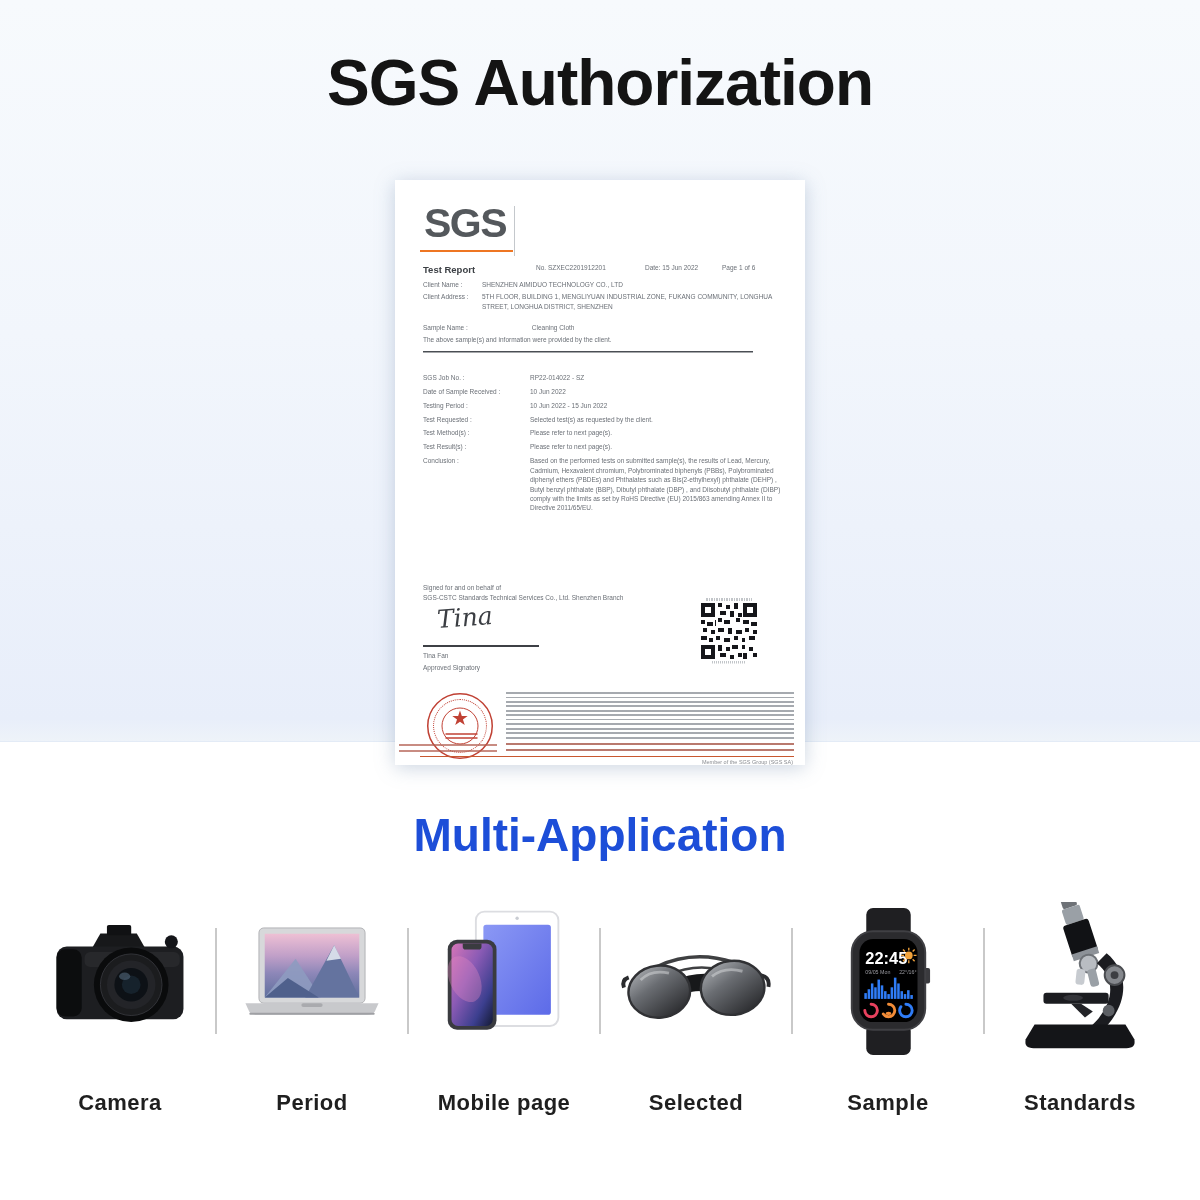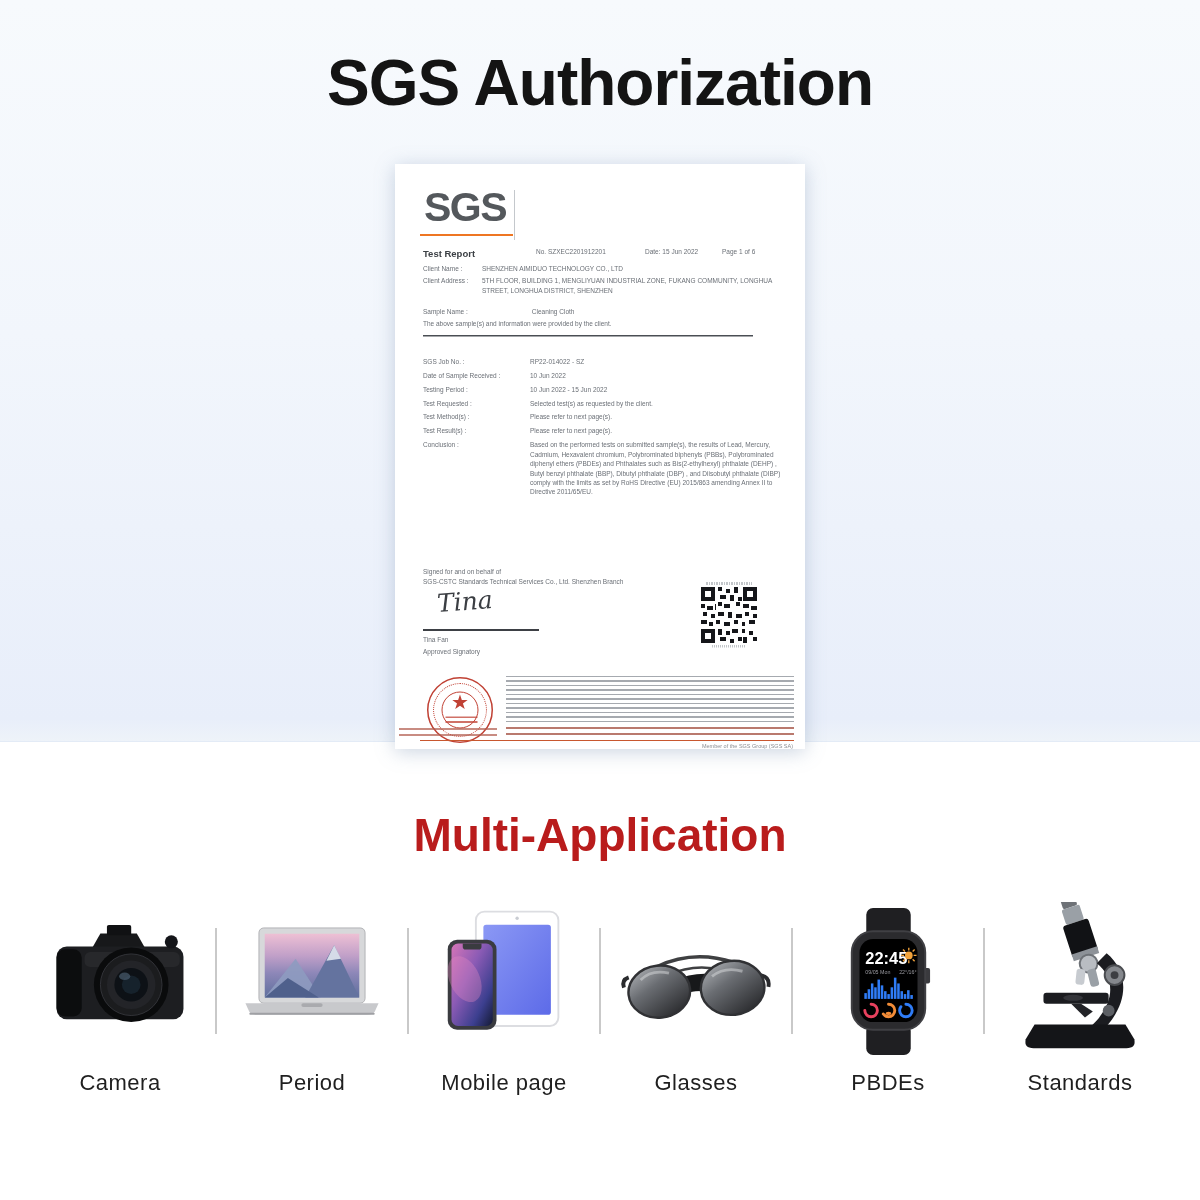--- a/index.html
+++ b/index.html
@@ -7,21 +7,21 @@
     font-family:"Liberation Sans", sans-serif; }
 
   
   .top-section { position:relative; width:1200px; height:742px;
     background:linear-gradient(to bottom,#f7fafd 0%,#f2f6fc 45%,#e8eefa 97%,#eef3f9 100%);
     border-bottom:1px solid #e3ebf6; }
   .main-title { text-align:center; padding-top:46px; font-size:64px; font-weight:800;
     letter-spacing:-1px; color:#141414; }
 
   
-  .cert { position:absolute; left:395px; top:164px; width:410px; height:585px;
+  .cert { position:absolute; left:395px; top:180px; width:410px; height:585px;
     background:#fff; box-shadow:0 3px 18px rgba(110,135,170,.35); }
   .cert-inner { position:absolute; left:0; top:0; width:820px; height:1170px;
     transform:scale(.5); transform-origin:0 0; color:#6a6f76; font-size:13px; }
   .sgs-logo { position:absolute; left:58px; top:38px; font-size:82px; font-weight:800;
     letter-spacing:-3px; color:#54585c; }
   .sgs-underline { position:absolute; left:50px; top:140px; width:186px; height:4px; background:#ee7623; }
   .sgs-vline { position:absolute; left:238px; top:52px; width:2px; height:100px; background:#c4c8cc; }
 
   .cert-hrow { position:absolute; left:56px; top:168px; width:710px; display:flex; }
   .cert-hrow .rep-title { font-size:19px; font-weight:800; color:#3c4045; width:226px; }
@@ -72,25 +72,25 @@
   .fineprint-red { position:absolute; left:222px; top:1126px; width:576px; height:22px;
     background:repeating-linear-gradient(to bottom,#a8584a 0 4px,transparent 4px 11px); opacity:.8; }
   .stamp-side-red { position:absolute; left:8px; top:1128px; width:196px; height:24px;
     background:repeating-linear-gradient(to bottom,#b05a4c 0 4px,transparent 4px 12px); opacity:.7; }
   .red-rule { position:absolute; left:50px; top:1152px; width:748px; height:2px; background:#c8572f; }
   .member-note { position:absolute; right:24px; top:1158px; font-size:11px; color:#8a8d92; }
 
   
   .bottom-section { width:1200px; height:418px; background:#fff; }
   .multi-title { text-align:center; padding-top:66px; font-size:46px; font-weight:800;
-    letter-spacing:0px; color:#b91c1c; }
+    letter-spacing:0px; color:#1d4ed8; }
   .apps-row { margin-top:40px; display:flex; justify-content:center; align-items:flex-start; }
-  .app-item { width:190px; display:flex; flex-direction:column; align-items:center; }
+  .app-item { width:190px; display:flex; flex-direction:column; align-items:center;gap:20px; }
   .app-icon-box { width:170px; height:158px; display:flex; align-items:center; justify-content:center; }
-  .app-label { margin-top:10px; font-size:22px; color:#1f1f1f; letter-spacing:.5px; }
+  .app-label { margin-top:10px; font-size:22px; color:#1f1f1f; letter-spacing:.5px;font-weight:bold; }
   .app-divider { width:2px; height:106px; background:#c9c9c9; margin-top:26px; }
 </style>
 </head>
 <body>
 
 <div class="top-section">
   <div class="main-title">SGS Authorization</div>
 
   <div class="cert">
     <div class="cert-inner">
@@ -327,21 +327,21 @@
             <path d="M56,46 Q86,36 114,47" stroke="#3f4042" stroke-width="2.5" fill="none"></path>
             <path d="M16,44 q-8,2 -6,10" stroke="#2a2b2e" stroke-width="4" fill="none"></path>
             <path d="M152,56 q10,3 7,13" stroke="#2a2b2e" stroke-width="4" fill="none"></path>
             <ellipse cx="46" cy="62" rx="32" ry="27" fill="url(#lensgrad)" stroke="#303134" stroke-width="2.5"></ellipse>
             <ellipse cx="122" cy="66" rx="33" ry="28" fill="url(#lensgrad)" stroke="#303134" stroke-width="2.5"></ellipse>
             <path d="M28,48 q12,-10 30,-4" stroke="#d7d9dc" stroke-width="3" fill="none" opacity=".5"></path>
             <path d="M102,52 q14,-9 32,-2" stroke="#d7d9dc" stroke-width="3" fill="none" opacity=".5"></path>
           </g>
         </svg>
       </div>
-      <div class="app-label">Glasses</div>
+      <div class="app-label">Selected</div>
     </div>
 
     <div class="app-divider"></div>
 
     <div class="app-item">
       <div class="app-icon-box">
         <svg width="145" height="155" viewBox="0 0 150 160">
           <rect x="52" y="4" width="46" height="32" rx="7" fill="#1f1f22"></rect>
           <rect x="52" y="124" width="46" height="32" rx="7" fill="#1f1f22"></rect>
           <rect x="112" y="66" width="6" height="16" rx="2" fill="#3a3a3e"></rect>
@@ -372,21 +372,21 @@
             <rect x="97.6" y="94" width="2.6" height="4"></rect>
           </g>
           <g fill="none" stroke-width="3" stroke-linecap="round">
             <circle cx="57" cy="110" r="6.5" stroke="#e8415e" stroke-dasharray="30 11" transform="rotate(-90 57 110)"></circle>
             <circle cx="75" cy="110" r="6.5" stroke="#f28c38" stroke-dasharray="26 15" transform="rotate(-90 75 110)"></circle>
             <circle cx="93" cy="110" r="6.5" stroke="#2f7cf6" stroke-dasharray="34 7" transform="rotate(-90 93 110)"></circle>
           </g>
           <ellipse cx="75" cy="113" rx="3" ry="1.6" fill="#f28c38"></ellipse>
         </svg>
       </div>
-      <div class="app-label">PBDEs</div>
+      <div class="app-label">Sample</div>
     </div>
 
     <div class="app-divider"></div>
 
     <div class="app-item">
       <div class="app-icon-box">
         <svg width="150" height="158" viewBox="0 0 150 160">
           <g transform="rotate(-18 74 34)">
             <rect x="67" y="-6" width="15" height="10" rx="2" fill="#6e7277"></rect>
             <rect x="65" y="4" width="19" height="16" rx="2" fill="#9aa0a6"></rect>

